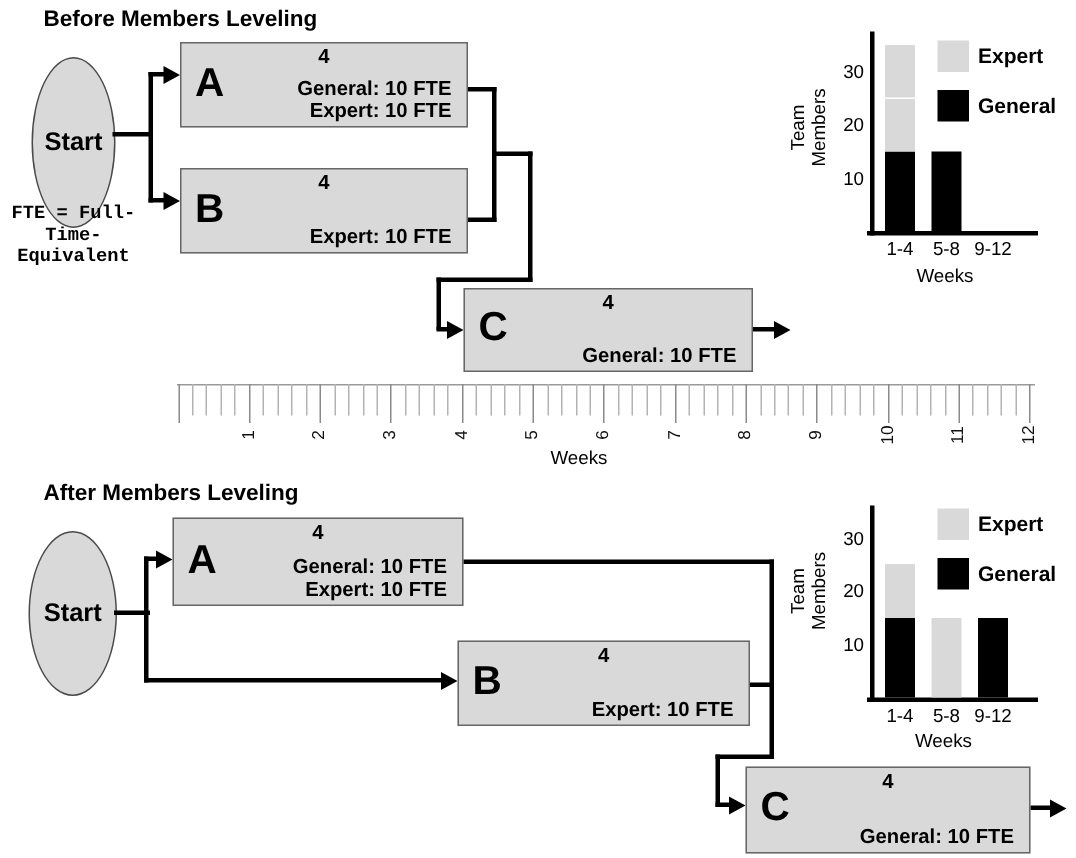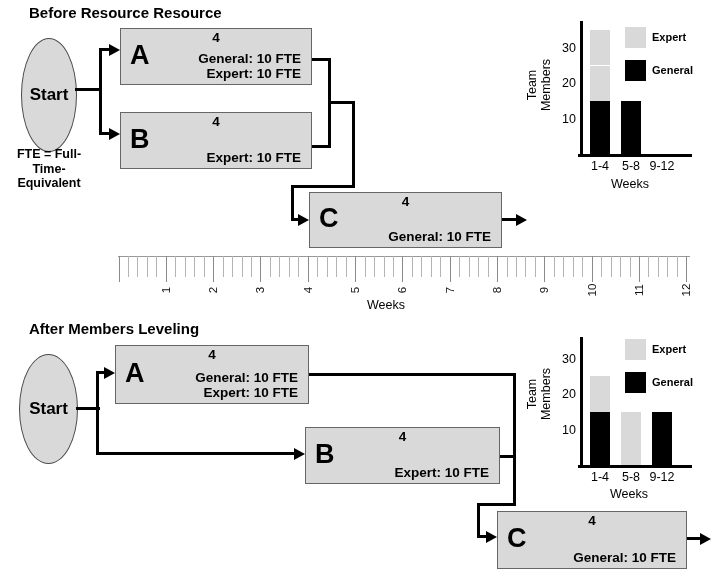--- a/index.html
+++ b/index.html
@@ -17,34 +17,34 @@
   .node-letter{position:absolute;left:9px;top:50%;transform:translateY(-55%);
                font-size:27px;font-weight:bold;}
   .node-duration{position:absolute;top:1px;left:0;right:0;text-align:center;
                  font-size:13.5px;font-weight:bold;}
   .node-res{position:absolute;bottom:3px;right:10px;text-align:right;
             font-size:13.5px;font-weight:bold;line-height:15px;}
   .node-res span{display:block;}
   .wk-label{position:absolute;width:24px;height:12px;font-size:11.5px;text-align:center;
             transform:rotate(-90deg);color:#111;line-height:12px;}
   .chart-txt{position:absolute;font-size:12.5px;line-height:14px;}
-  .leg-txt{position:absolute;font-size:11px;font-weight:bold;line-height:21px;white-space:nowrap;}
+  .leg-txt{position:absolute;font-size:14px;font-weight:bold;line-height:21px;white-space:nowrap;}
 </style>
 </head>
 <body>
 
 <div id="canvas">
 
-  <div class="sec-title" style="left:29px;top:4px;">Before Resource Resource</div>
+  <div class="sec-title" style="left:29px;top:4px;">Before Members Leveling</div>
 
   <div class="oval" style="left:21px;top:38px;width:54px;height:112px;">
     <span>Start</span>
   </div>
 
-  <div class="fte" style="top:147px;">
+  <div class="fte" style="top:135px;font-family:Liberation Mono, monospace;">
     <span style="display:block">FTE = Full-</span>
     <span style="display:block">Time-</span>
     <span style="display:block">Equivalent</span>
   </div>
 
   <div class="hline" style="left:75px;top:88px;width:25px;height:3px;"></div>
   <div class="vline" style="left:99px;top:48px;width:3px;height:87px;"></div>
   <div class="hline" style="left:99px;top:48px;width:11px;height:3px;"></div>
   <div class="arrow-r" style="left:109px;top:43.5px;"></div>
   <div class="hline" style="left:99px;top:132px;width:11px;height:3px;"></div>

